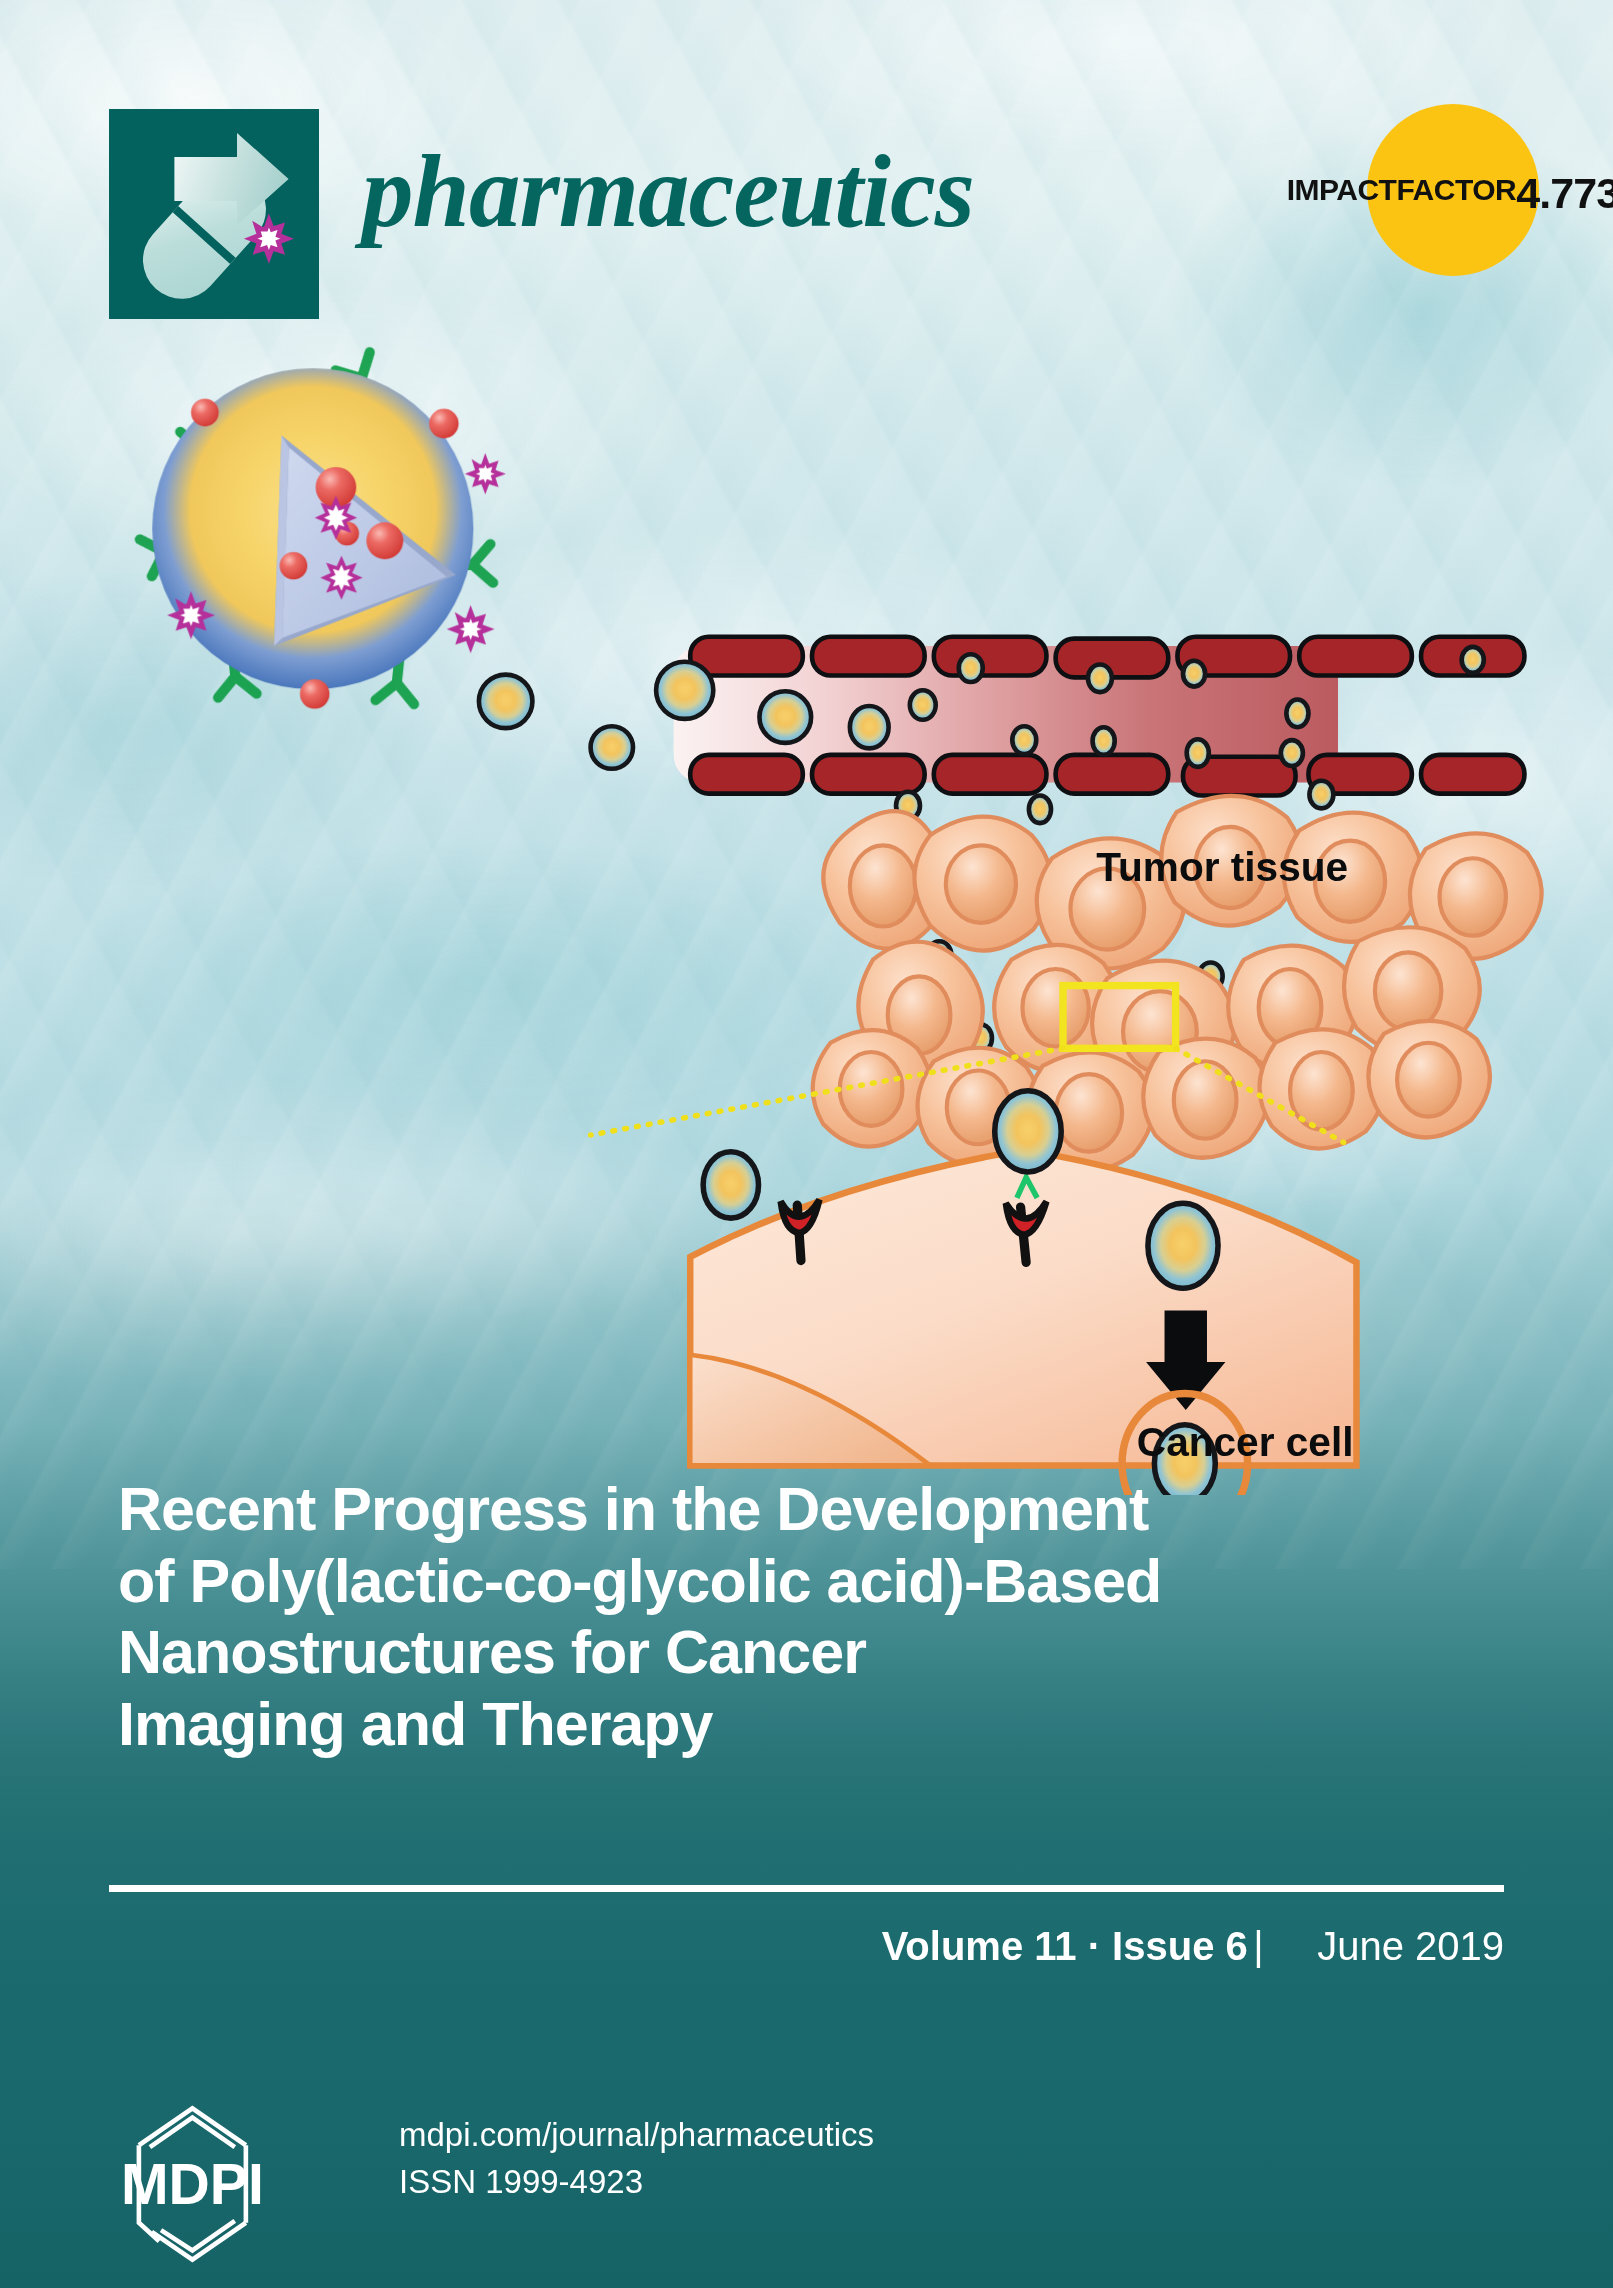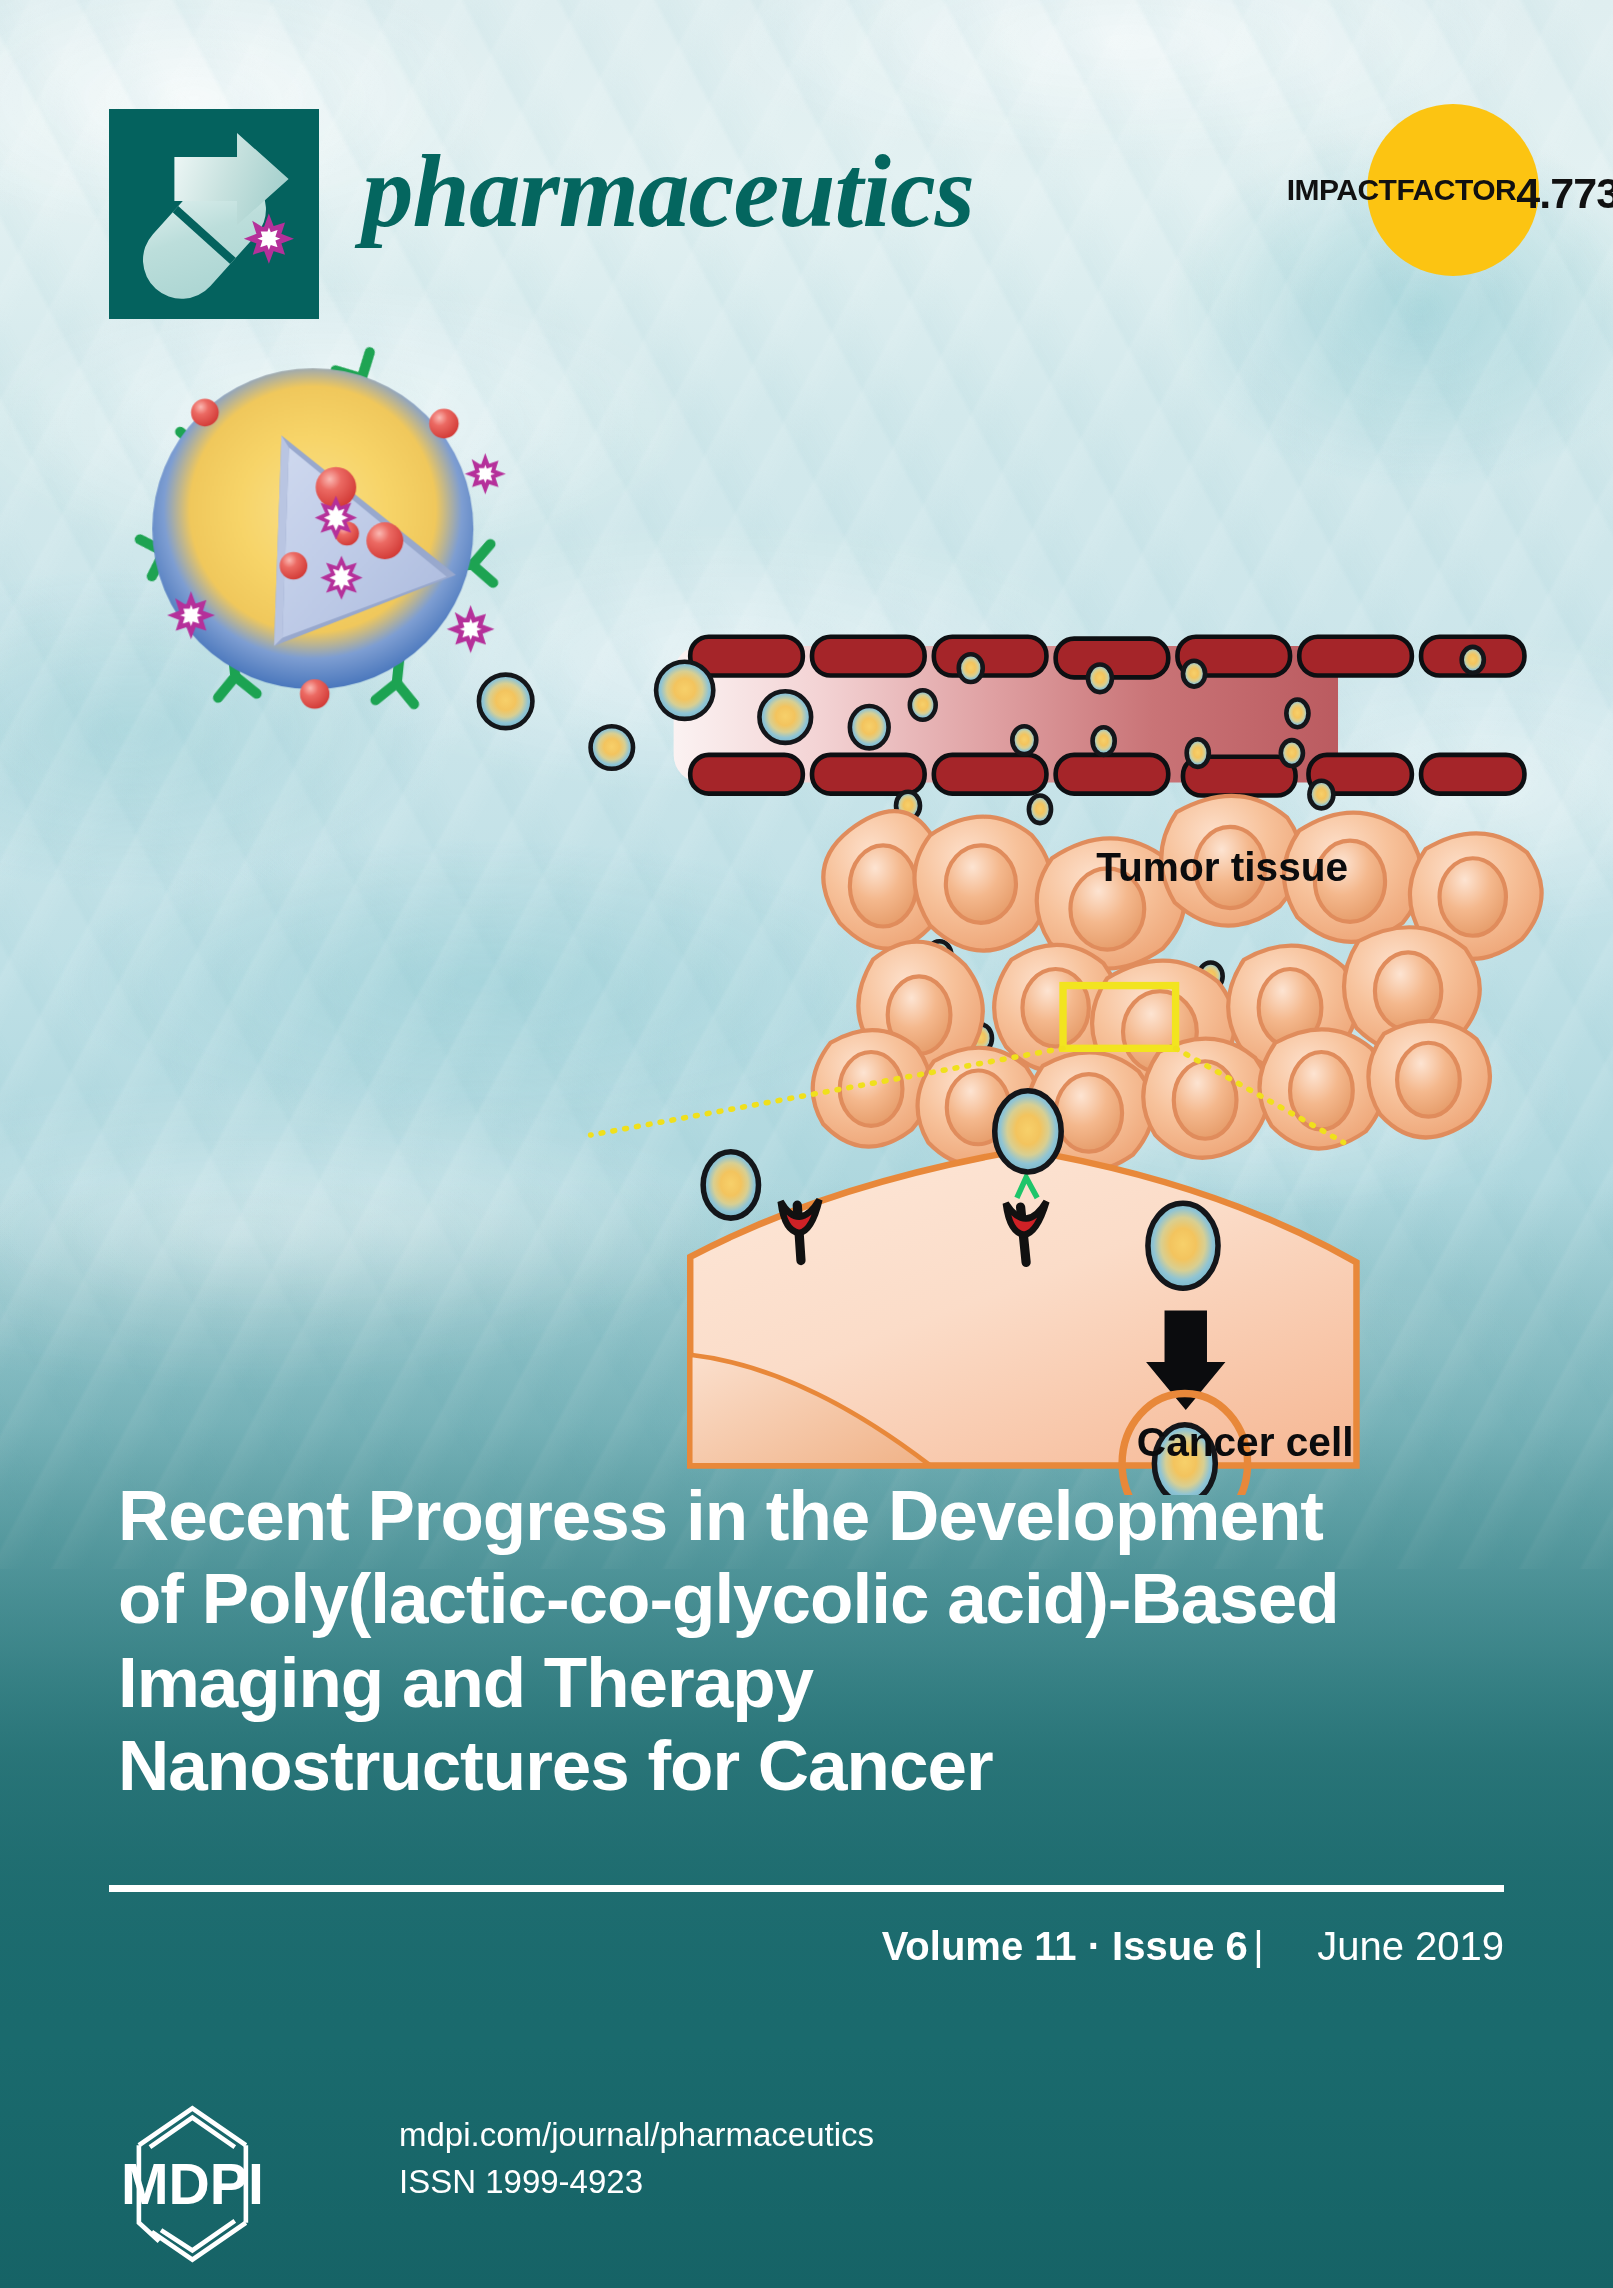--- a/index.html
+++ b/index.html
@@ -107,21 +107,21 @@
   }
 
   
   .graphic { position: absolute; left:0; top:0; width:1589px; height:1495px; }
   .graphic svg { display:block; }
 
   
   .cover-title {
     position: absolute; left: 118px; top: 1474px; width: 1403px;
     color: #ffffff;
-    font-size: 71px;
+    font-size: 61px;
     font-weight: bold;
     line-height: 1.175;
     letter-spacing: -1px;
   }
   .cover-title div { white-space: nowrap; }
 
   .rule {
     position: absolute; left: 109px; top: 1885px;
     width: 1395px; height: 6.5px; background: #ffffff;
   }
@@ -471,22 +471,22 @@
       <circle cx="1078" cy="1714" r="13" fill="#e42e2a"></circle>
     </g>
 
     <text x="1232" y="1578" font-family="Liberation Sans, sans-serif" font-size="44" font-weight="bold" fill="#0b0c0e" id="lbl-cancer">Cancer cell</text>
   </svg>
   </div>
 
   <div class="cover-title">
     <div>Recent Progress in the Development</div>
     <div>of Poly(lactic-co-glycolic acid)-Based</div>
+    <div>Nanostructures for Cancer</div>
     <div>Imaging and Therapy</div>
-    <div>Nanostructures for Cancer</div>
   </div>
 
   <div class="rule"></div>
 
   <div class="volume-line">
     <span class="strong">Volume 11</span><span class="strong">&nbsp;</span><span class="strong">·</span><span class="strong">&nbsp;</span><span class="strong">Issue 6</span><span class="sep">|</span><span class="light">June 2019</span>
   </div>
 
   <div class="mdpi-logo">
     <svg width="231" height="166" viewBox="0 0 250 180">

